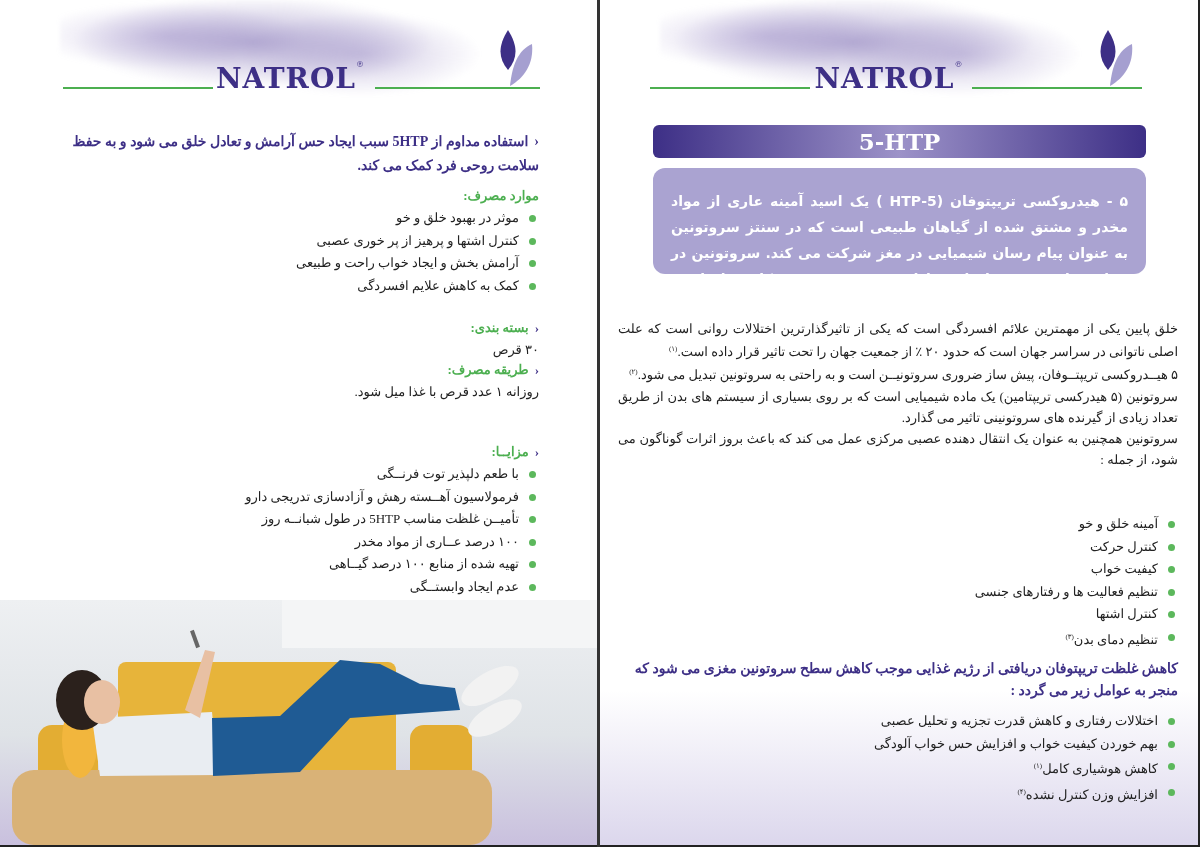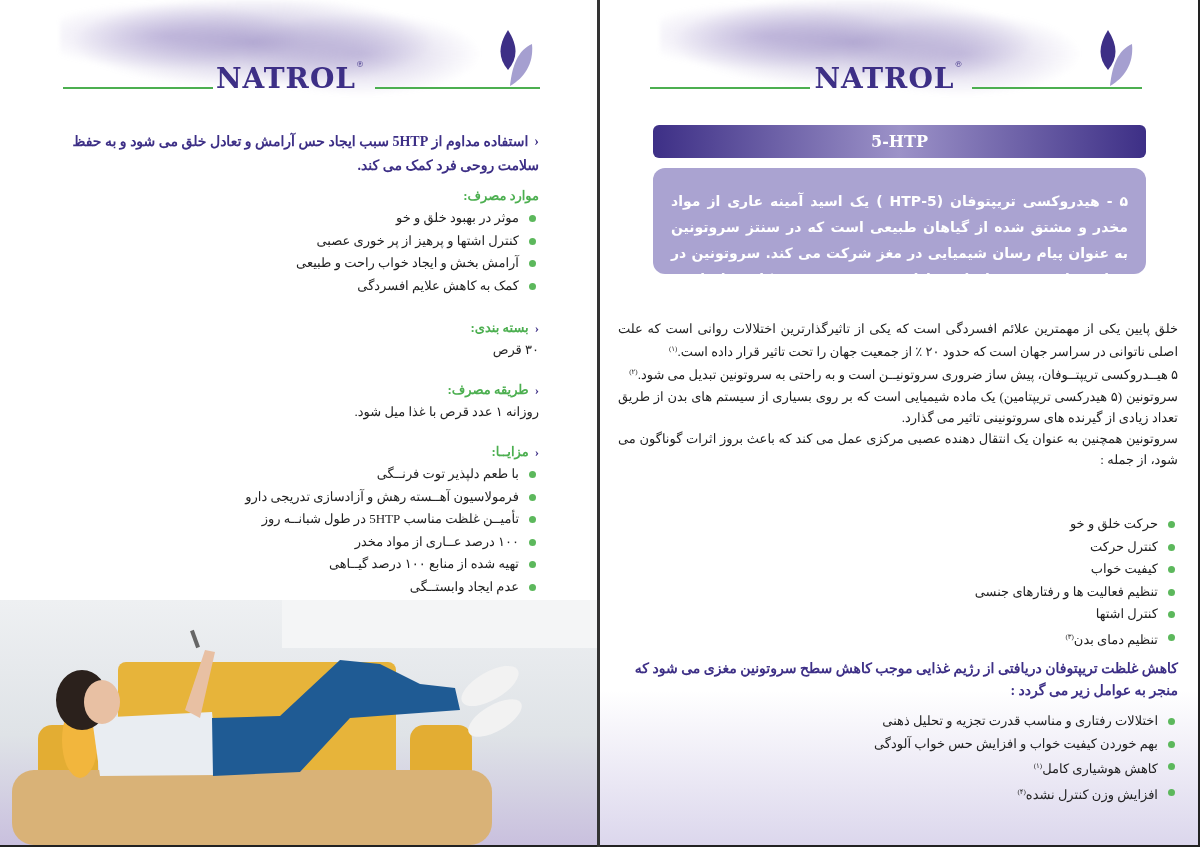--- a/index.html
+++ b/index.html
@@ -57,21 +57,21 @@
     }
 
     .body-text { font-size: 13px; line-height: 21px; color: #222; }
 
     
     .title-bar {
       position: absolute; top: 125px; left: 53px; width: 493px; height: 33px;
       border-radius: 6px;
       background: linear-gradient(90deg, #3d2f86 0%, #9c92c8 50%, #3d2f86 100%);
       color: #fff; font-family: "DejaVu Serif", serif; font-weight: bold;
-      font-size: 16px; text-align: center; line-height: 33px;
+      font-size: 23px; text-align: center; line-height: 33px;
     }
     .info-box {
       position: absolute; top: 168px; left: 53px; width: 493px; height: 106px;
       border-radius: 12px; background: #aaa3d1;
       padding: 20px 18px 10px 18px;
       direction: rtl; text-align: justify; text-align-last: right;
       color: #fff; font-size: 14px; font-weight: bold; line-height: 26px;
     }
 
     .photo-area {
@@ -113,21 +113,21 @@
       <li>آرامش بخش و ایجاد خواب راحت و طبیعی</li>
       <li>کمک به کاهش علایم افسردگی</li>
     </ul>
   </div>
 
   <div class="content" style="top:320px; right:58px; width:500px;">
     <div class="sec-title"><span class="chev">‹</span><span>بسته بندی:</span></div>
     <div class="body-text">۳۰ قرص</div>
   </div>
 
-  <div class="content" style="top:382px; right:58px; width:500px;">
+  <div class="content" style="top:362px; right:58px; width:500px;">
     <div class="sec-title"><span class="chev">‹</span><span>طریقه مصرف:</span></div>
     <div class="body-text">روزانه ۱ عدد قرص با غذا میل شود.</div>
   </div>
 
   <div class="content" style="top:444px; right:58px; width:500px;">
     <div class="sec-title"><span class="chev">‹</span><span>مزایــا:</span></div>
     <ul class="bullets">
       <li>با طعم دلپذیر توت فرنــگی</li>
       <li>فرمولاسیون آهــسته رهش و آزادسازی تدریجی دارو</li>
       <li>تأمیــن غلظت مناسب 5HTP در طول شبانــه روز</li>
@@ -187,34 +187,34 @@
 
   <div class="content body-text" style="top:318px; right:20px; width:560px; text-align:justify; text-align-last:right;margin-left:16px;">
     <p><span>خلق پایین یکی از مهمترین علائم افسردگی است که یکی از تاثیرگذارترین اختلالات روانی است که علت اصلی ناتوانی در سراسر جهان است که حدود ۲۰ ٪ از جمعیت جهان را  تحت تاثیر قرار داده است.</span><span class="footnote">(۱)</span></p>
     <p><span>۵ هیــدروکسی تریپتــوفان، پیش ساز ضروری سروتونیــن است و به راحتی به سروتونین تبدیل می شود.</span><span class="footnote">(۲)</span></p>
     <p><span>سروتونین (۵ هیدرکسی تریپتامین) یک ماده شیمیایی است که بر روی بسیاری از سیستم های بدن از طریق تعداد زیادی از گیرنده های سروتونینی تاثیر می گذارد.</span></p>
     <p><span>سروتونین همچنین به عنوان یک انتقال دهنده عصبی مرکزی عمل می کند که باعث بروز اثرات گوناگون می شود، از جمله :</span></p>
   </div>
 
   <div class="content" style="top:513px; right:20px; width:300px;">
     <ul class="bullets">
-      <li><span>حرکت خلق و خو</span></li>
+      <li><span>آمینه خلق و خو</span></li>
       <li><span>کنترل حرکت</span></li>
       <li><span>کیفیت خواب</span></li>
       <li><span>تنظیم فعالیت ها و رفتارهای جنسی</span></li>
       <li><span>کنترل اشتها</span></li>
       <li><span>تنظیم دمای بدن</span><span class="footnote">(۳)</span></li>
     </ul>
   </div>
 
   <div class="content" style="top:658px; right:20px; width:560px; font-size:14px; font-weight:bold; color:#3d2f86; line-height:22px;">کاهش غلظت تریپتوفان دریافتی از رژیم غذایی موجب کاهش سطح سروتونین مغزی می شود که منجر به عوامل زیر می گردد :</div>
 
   <div class="bottom-fade"></div>
 
   <div class="content" style="top:710px; right:20px; width:400px;">
     <ul class="bullets">
-      <li><span>اختلالات رفتاری و مناسب قدرت تجزیه و تحلیل ذهنی</span></li>
+      <li><span>اختلالات رفتاری و کاهش قدرت تجزیه و تحلیل عصبی</span></li>
       <li><span>بهم خوردن کیفیت خواب و افزایش حس خواب آلودگی</span></li>
       <li><span>کاهش هوشیاری کامل</span><span class="footnote">(۱)</span></li>
       <li><span>افزایش وزن کنترل نشده</span><span class="footnote">(۴)</span></li>
     </ul>
   </div>
 </div>
 
 </body></html>

